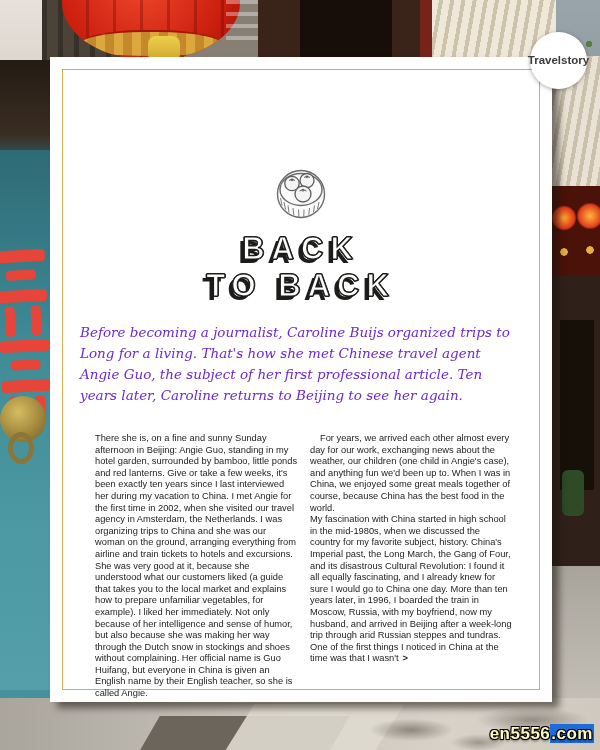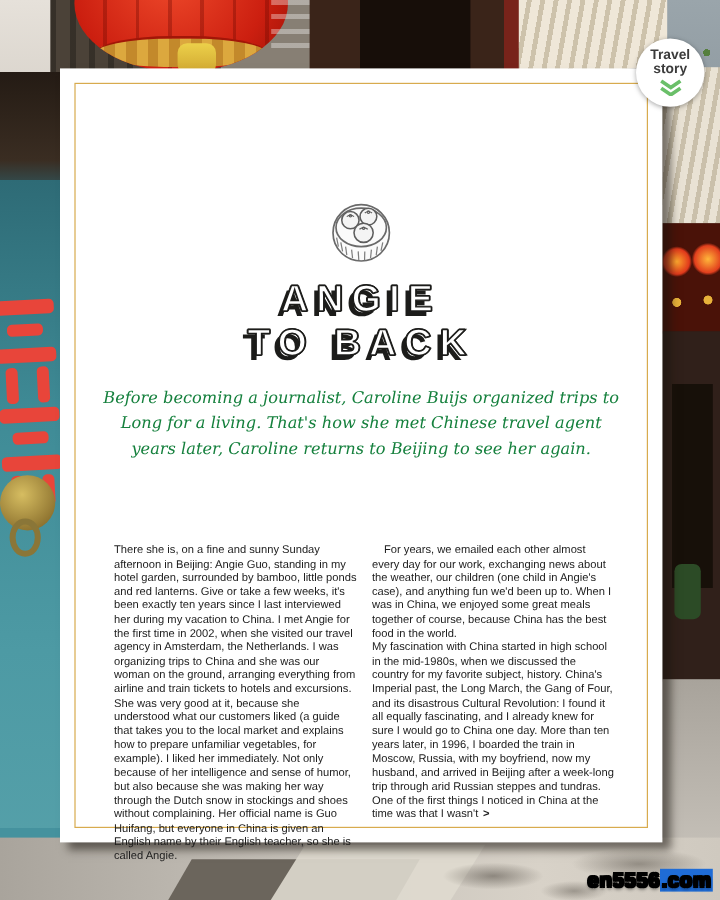--- a/index.html
+++ b/index.html
@@ -87,43 +87,43 @@
 
   .steamer{position:absolute;left:50%;top:110px;transform:translateX(-50%);}
 
   .title{position:absolute;left:0;top:173px;width:100%;text-align:center;
     font-weight:bold;color:#fff;line-height:37px;}
   .title-line{font-size:31px;letter-spacing:7px;
     -webkit-text-stroke:1.2px #1c1c1a;
     text-shadow:-1px 0 #1c1c1a,1px 0 #1c1c1a,0 -1px #1c1c1a,0 1px #1c1c1a,
                 -4px 4px 0 #1c1c1a;}
 
-  .intro{position:absolute;left:30px;top:265px;width:442px;text-align:center;
+  .intro{position:absolute;left:30px;top:265px;width:442px;
     font-family:"DejaVu Serif",serif;font-style:italic;font-size:13.5px;
-    line-height:21px;color:#15803d;}
-
-  .cols{position:absolute;left:45px;top:396px;width:418px;display:flex;gap:12px;}
+    line-height:21px;color:#6d28d9;}
+
+  .cols{position:absolute;left:45px;top:376px;width:418px;display:flex;gap:12px;}
   .col{flex:1;font-size:9.3px;line-height:11.6px;color:#1c1c1c;text-align:left;}
   .col p{margin:0;}
   .col .indent{text-indent:10px;}
   .subhead{font-weight:bold;font-size:9.5px;letter-spacing:.2px;color:#111;
     margin:11px 0 1px 0;}
   .cont{font-weight:bold;margin-left:4px;}
 
   
   .badge{position:absolute;left:530px;top:32px;width:57px;height:57px;border-radius:50%;
     background:#fff;box-shadow:0 1px 4px rgba(0,0,0,.35);
-    display:flex;flex-direction:column;align-items:center;justify-content:center;
+    display:flex;flex-direction:row;align-items:center;justify-content:center;
     z-index:6;text-align:center;}
   .badge-text{font-size:11.5px;font-weight:bold;color:#3b3b3b;line-height:11.5px;}
   .badge-chev{margin-top:2px;}
 
   
   .watermark{position:absolute;right:6px;bottom:6px;z-index:7;
-    font-size:17px;font-weight:bold;color:#000000;letter-spacing:.5px;
+    font-size:17px;font-weight:bold;color:#fef9c3;letter-spacing:.5px;
     text-shadow:-1px -1px 0 #000,1px -1px 0 #000,-1px 1px 0 #000,1px 1px 0 #000,
                  0 2px 3px rgba(0,0,0,.6);}
   .watermark .suffix{background:#1f6cd6;padding:0 1px;}
 </style>
 </head>
 <body>
 
 <div class="stage">
 
   <div class="photo">
@@ -200,36 +200,37 @@
         <path d="M17 13.5 q3 -2.5 6 0"></path>
           <path d="M32 10.5 q3 -2.5 6 0"></path>
         <path d="M27.5 24 q3.5 -2.8 7 0"></path>
         <circle cx="20" cy="12.8" r="1"></circle>
           <circle cx="35" cy="9.8" r="1"></circle>
           <circle cx="31" cy="23.2" r="1"></circle>
       </g>
     </svg>
 
     <div class="title">
-      <div class="title-line">ANGIE</div>
+      <div class="title-line">BACK</div>
       <div class="title-line">TO BACK</div>
     </div>
 
     <div class="intro">
       <div>Before becoming a journalist, Caroline Buijs organized trips to</div>
       <div>Long for a living. That's how she met Chinese travel agent</div>
+      <div>Angie Guo, the subject of her first professional article. Ten</div>
       <div>years later, Caroline returns to Beijing to see her again.</div>
     </div>
 
     <div class="cols">
       <div class="col">
         <p>There she is, on a fine and sunny Sunday afternoon in Beijing: Angie Guo, standing in my hotel garden, surrounded by bamboo, little ponds and red lanterns. Give or take a few weeks, it's been exactly ten years since I last interviewed her during my vacation to China. I met Angie for the first time in 2002, when she visited our travel agency in Amsterdam, the Netherlands. I was organizing trips to China and she was our woman on the ground, arranging everything from airline and train tickets to hotels and excursions. She was very good at it, because she understood what our customers liked (a guide that takes you to the local market and explains how to prepare unfamiliar vegetables, for example). I liked her immediately. Not only because of her intelligence and sense of humor, but also because she was making her way through the Dutch snow in stockings and shoes without complaining. Her official name is Guo Huifang, but everyone in China is given an English name by their English teacher, so she is called Angie.</p>
       </div>
       <div class="col">
-        <p class="indent">For years, we emailed each other almost every day for our work, exchanging news about the weather, our children (one child in Angie's case), and anything fun we'd been up to. When I was in China, we enjoyed some great meals together of course, because China has the best food in the world.</p>
+        <p class="indent">For years, we arrived each other almost every day for our work, exchanging news about the weather, our children (one child in Angie's case), and anything fun we'd been up to. When I was in China, we enjoyed some great meals together of course, because China has the best food in the world.</p>
         <p><span>My fascination with China started in high school in the mid-1980s, when we discussed the country for my favorite subject, history. China's Imperial past, the Long March, the Gang of Four, and its disastrous Cultural Revolution: I found it all equally fascinating, and I already knew for sure I would go to China one day. More than ten years later, in 1996, I boarded the train in Moscow, Russia, with my boyfriend, now my husband, and arrived in Beijing after a week-long trip through arid Russian steppes and tundras. One of the first things I noticed in China at the time was that I wasn't</span><span class="cont">&gt;</span></p>
       </div>
     </div>
   </div>
 
   <div class="badge">
     <div class="badge-text">Travel</div>
     <div class="badge-text">story</div>
     <svg class="badge-chev" width="22" height="14" viewBox="0 0 22 14" xmlns="http://www.w3.org/2000/svg">
       <polyline points="3,1.5 11,7 19,1.5" fill="none" stroke="#6abf69" stroke-width="3"></polyline>

